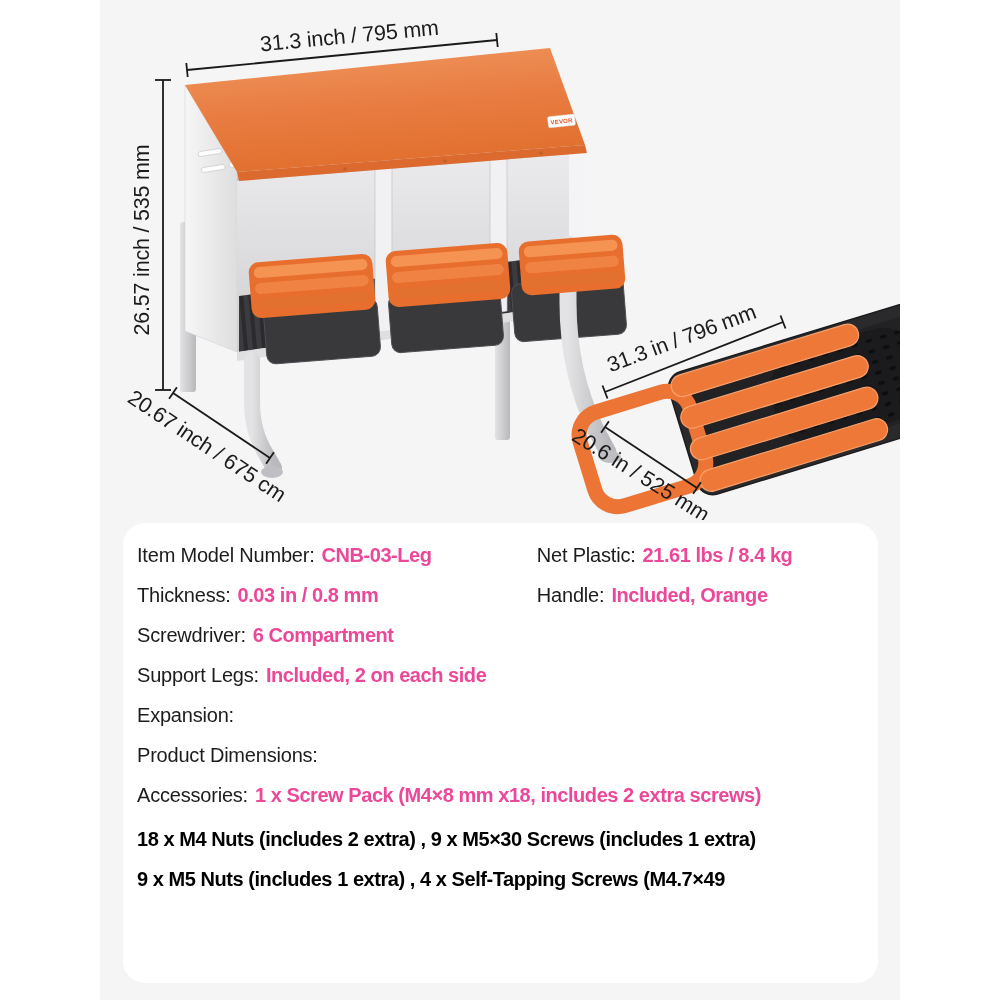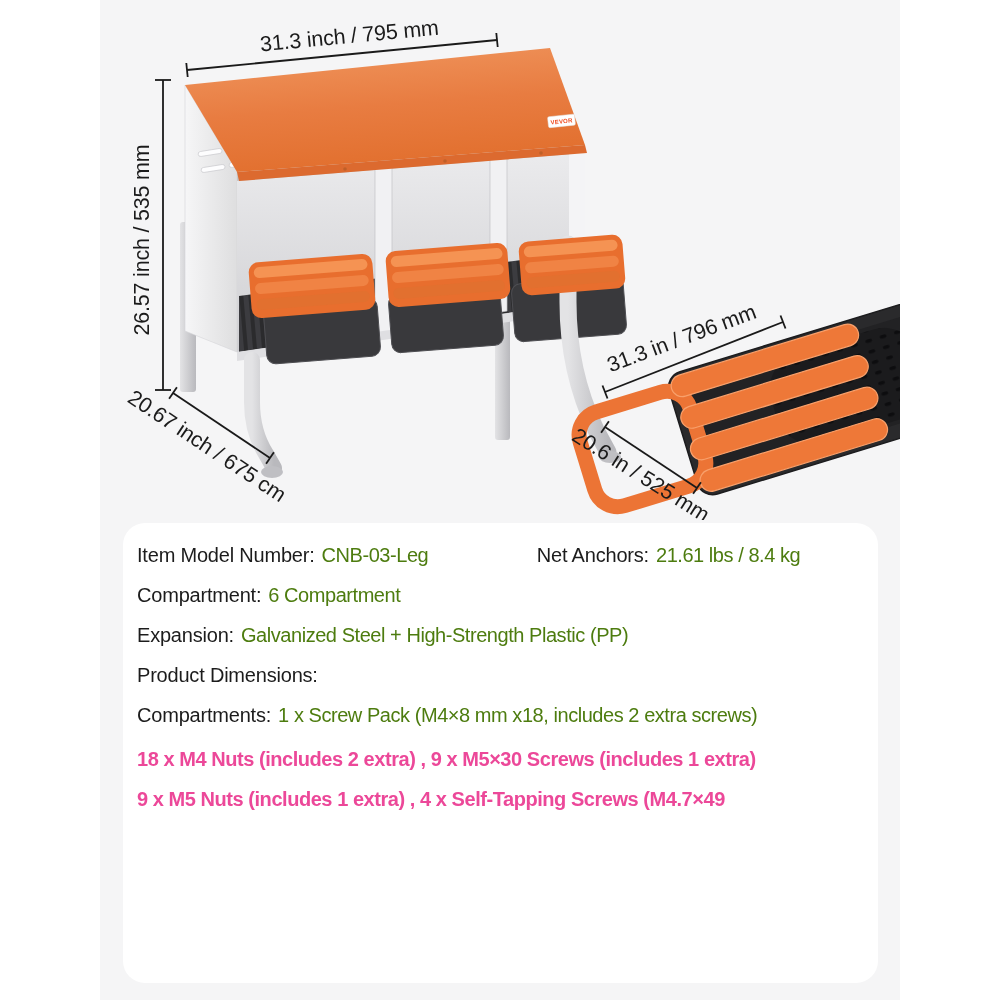--- a/index.html
+++ b/index.html
@@ -10,22 +10,22 @@
   svg text{font-family:"Liberation Sans",sans-serif;fill:#1b1b1b;}
   .dim-label{font-size:21.5px;letter-spacing:-0.2px;}
   .brand-text{font-size:6px;font-weight:bold;fill:#f04f23;letter-spacing:0.2px;}
 
   .spec-card{position:absolute;left:123px;top:523px;width:755px;height:460px;background:#ffffff;
              border-radius:22px;padding:12px 14px;box-sizing:border-box;}
   .row{height:40px;display:flex;align-items:center;white-space:nowrap;font-size:20px;}
   .row.two-col{display:grid;grid-template-columns:55% 45%;}
   .cell{display:flex;align-items:center;white-space:nowrap;}
   .lbl{color:#1c1c1c;letter-spacing:-0.2px;margin-right:7px;}
-  .val{color:#4d7c0f;font-weight:normal;letter-spacing:-0.45px;}
-  .val-line{color:#ec4899;font-weight:bold;letter-spacing:-0.45px;margin-top:8px;}
+  .val{color:#ec4899;font-weight:bold;letter-spacing:-0.45px;}
+  .val-line{color:#000000;font-weight:bold;letter-spacing:-0.45px;margin-top:8px;}
 </style>
 </head>
 <body>
 
 <div class="canvas">
   <div class="bg-band"></div>
 
   <svg class="illo" viewBox="0 0 800 520">
     <defs>
       <linearGradient id="roofGrad" x1="0" y1="0" x2="0.25" y2="1">
@@ -172,37 +172,50 @@
     <text class="dim-label" text-anchor="middle" x="537" y="481" transform="rotate(32 537 481)">20.6 in / 525 mm</text>
   </svg>
 
   <div class="spec-card">
     <div class="row two-col">
       <div class="cell">
         <span class="lbl">Item Model Number:</span>
         <span class="val">CNB-03-Leg</span>
       </div>
       <div class="cell">
-        <span class="lbl">Net Anchors:</span>
+        <span class="lbl">Net Plastic:</span>
         <span class="val">21.61 lbs / 8.4 kg</span>
       </div>
     </div>
-    <div class="row">
-      <span class="lbl">Compartment:</span>
+    <div class="row two-col">
+      <div class="cell">
+        <span class="lbl">Thickness:</span>
+        <span class="val">0.03 in / 0.8 mm</span>
+      </div>
+      <div class="cell">
+        <span class="lbl">Handle:</span>
+        <span class="val">Included, Orange</span>
+      </div>
+    </div>
+    <div class="row">
+      <span class="lbl">Screwdriver:</span>
       <span class="val">6 Compartment</span>
     </div>
     <div class="row">
+      <span class="lbl">Support Legs:</span>
+      <span class="val">Included, 2 on each side</span>
+    </div>
+    <div class="row">
       <span class="lbl">Expansion:</span>
-      <span class="val">Galvanized Steel + High-Strength Plastic (PP)</span>
     </div>
     <div class="row">
       <span class="lbl">Product Dimensions:</span>
     </div>
     <div class="row">
-      <span class="lbl">Compartments:</span>
+      <span class="lbl">Accessories:</span>
       <span class="val">1 x Screw Pack (M4×8 mm x18, includes 2 extra screws)</span>
     </div>
     <div class="row">
       <span class="val-line">18 x M4 Nuts (includes 2 extra) , 9 x M5×30 Screws (includes 1 extra)</span>
     </div>
     <div class="row">
       <span class="val-line">9 x M5 Nuts (includes 1 extra) , 4 x Self-Tapping Screws (M4.7×49</span>
     </div>
   </div>
 </div>

